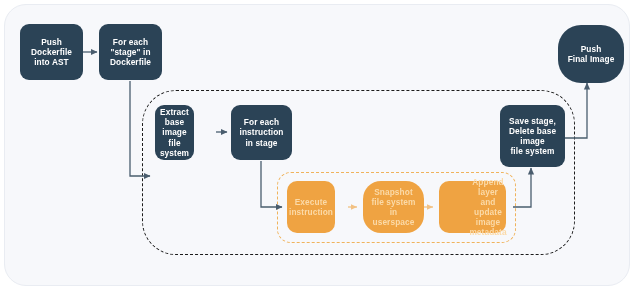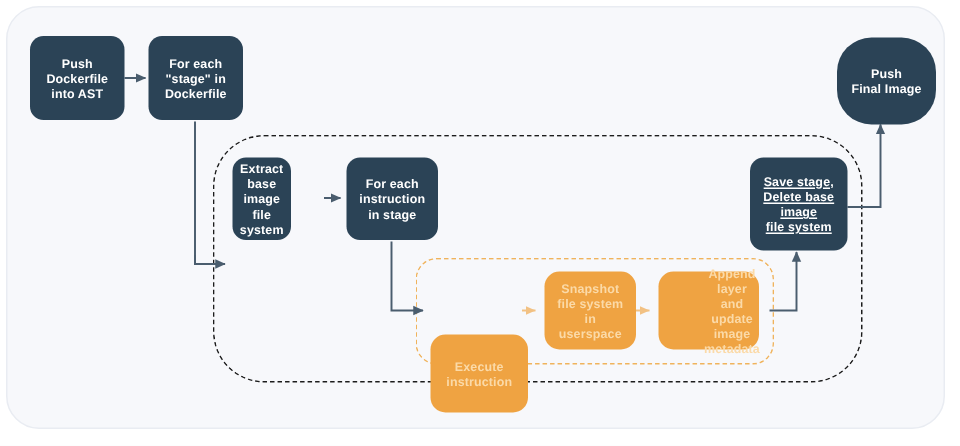--- a/index.html
+++ b/index.html
@@ -130,29 +130,29 @@
 Final Image</div>
 
   <div class="node dark" style="left:155px; top:105px; width:39px; height:55px;">Extract
 base image
 file system</div>
 
   <div class="node dark" style="left:231px; top:105px; width:61px; height:55px;">For each
 instruction
 in stage</div>
 
-  <div class="node dark" style="left:500px; top:105px; width:65px; height:62px;text-decoration:underline;">Save stage,
+  <div class="node dark" style="left:500px; top:105px; width:65px; height:62px;">Save stage,
 Delete base
 image
 file system</div>
 
-  <div class="node orange" style="left:287px; top:181px; width:65px; height:52px;margin-top:42px;">Execute
+  <div class="node orange" style="left:287px; top:181px; width:48px; height:52px;">Execute
 instruction</div>
 
-  <div class="node orange" style="left:363px; top:181px; width:61px; height:52px;">Snapshot
+  <div class="node orange" style="left:363px; top:181px; width:61px; height:52px;border-radius:18px;">Snapshot
 file system
 in
 userspace</div>
 
   <div class="node orange" style="left:439px; top:181px; width:67px; height:52px;padding-left:34px;">Append
 layer and
 update image
 metadata</div>
 
 </div>

